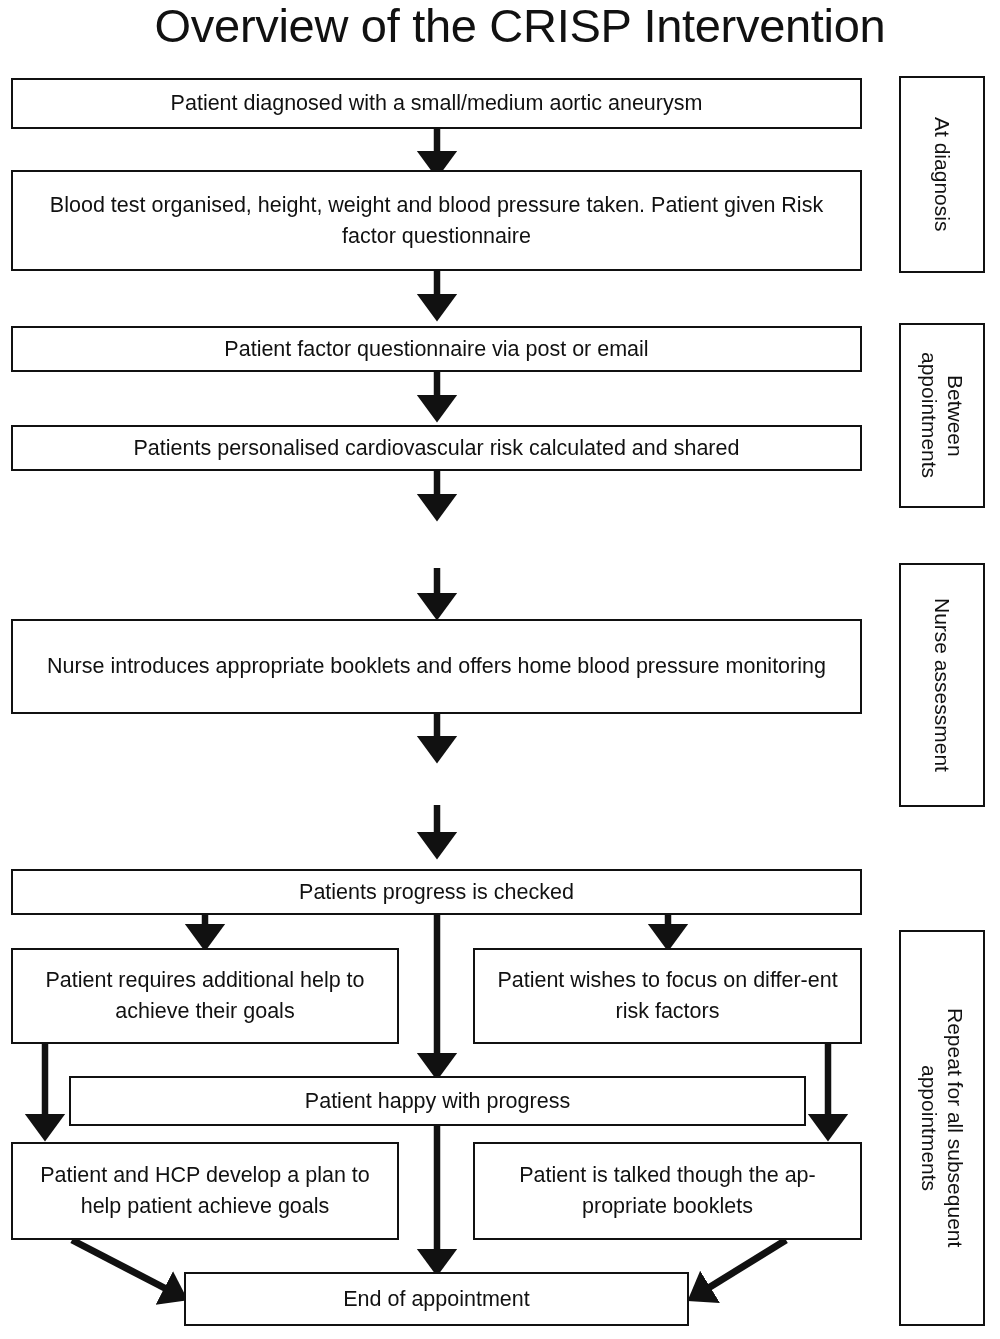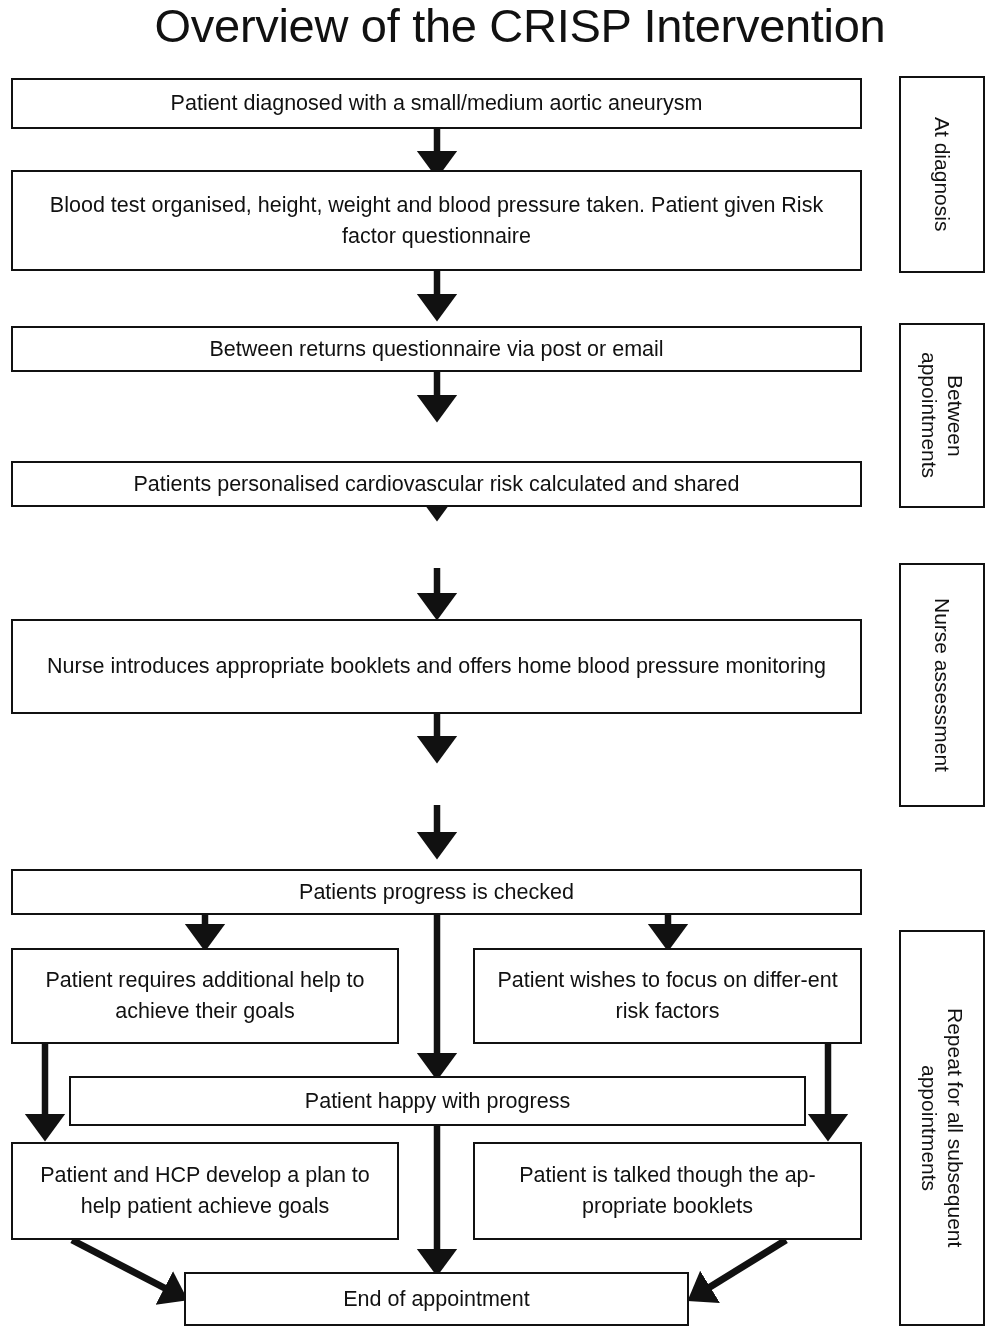--- a/index.html
+++ b/index.html
@@ -107,24 +107,24 @@
 
   <div class="box" style="left:11px;  top:78px;  width:851px; height:51px;">
     <span>Patient diagnosed with a small/medium aortic aneurysm</span>
   </div>
 
   <div class="box" style="left:11px;  top:170px; width:851px; height:101px;">
     <span>Blood test organised, height, weight and blood pressure taken. Patient given Risk factor questionnaire</span>
   </div>
 
   <div class="box" style="left:11px;  top:326px; width:851px; height:46px;">
-    <span>Between returns questionnaire via post or email</span>
+    <span>Patient factor questionnaire via post or email</span>
   </div>
 
-  <div class="box" style="left:11px;  top:425px; width:851px; height:46px;margin-top:36px;">
+  <div class="box" style="left:11px;  top:425px; width:851px; height:46px;">
     <span>Patients personalised cardiovascular risk calculated and shared</span>
   </div>
 
 
   <div class="box" style="left:11px;  top:619px; width:851px; height:95px;">
     <span>Nurse introduces appropriate booklets and offers home blood pressure monitoring</span>
   </div>
 
 
   <div class="box" style="left:11px;  top:857px; width:851px; height:46px;margin-top:12px;">

